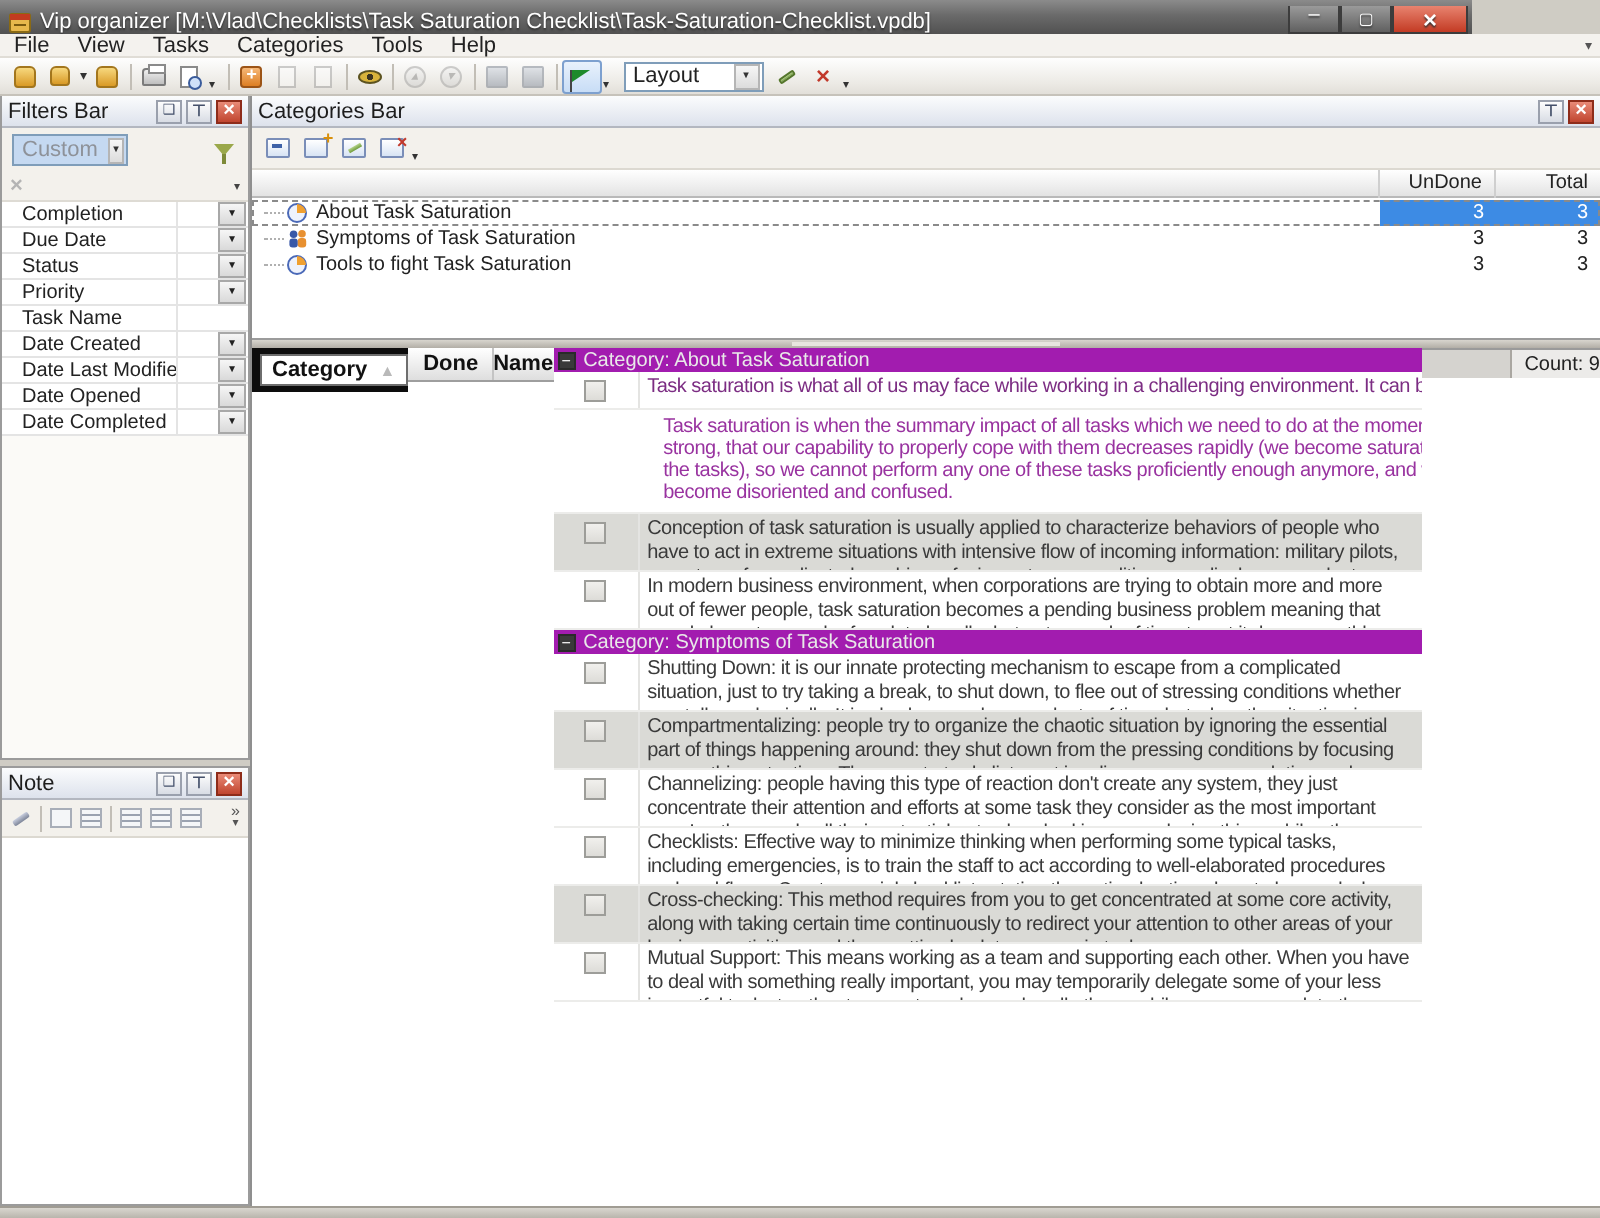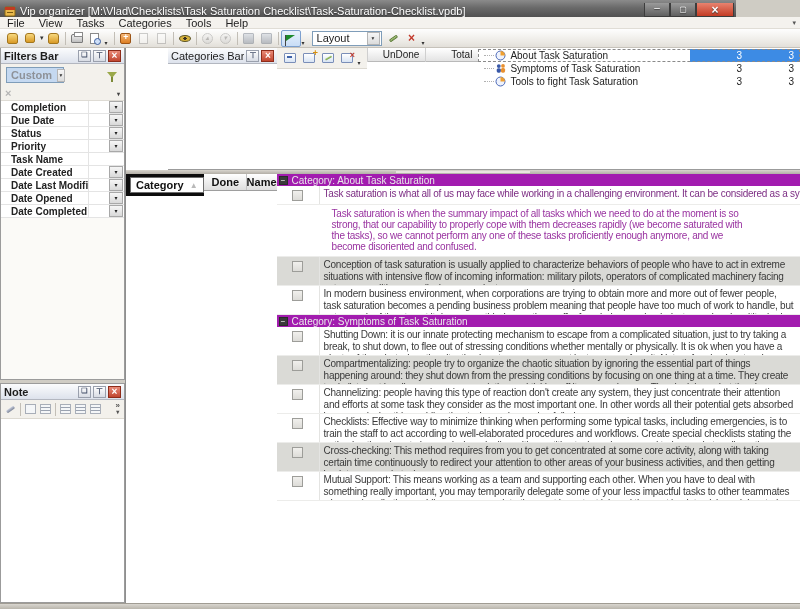--- a/index.html
+++ b/index.html
@@ -72,21 +72,21 @@
   .panel-header { height:16px; background:linear-gradient(#fbfcfd,#dde2ec); border-bottom:1px solid #b3b7c0;
     display:flex; align-items:center; padding:0 3px; }
   .panel-title { flex:1; font-size:11px; color:#1d1d1d; white-space:nowrap; overflow:hidden; }
   .ph-btn { width:13px; height:12px; border:1px solid #9aa0ad; background:linear-gradient(#fdfdfd,#d8dce4);
     margin-left:2px; display:flex; align-items:center; justify-content:center; font-size:8px; color:#44506a; flex:0 0 auto;}
   .ph-btn.restore::after{ content:"❑"; font-size:7px; margin-top:-1px;}
   .ph-btn.pin::after{ content:"⊤"; font-weight:bold; }
   .ph-btn.close { background:linear-gradient(#e98a77,#c0452f); border-color:#8e2c1a; color:#fff; }
   .ph-btn.close::after{ content:"×"; font-weight:bold; font-size:10px; }
 
-  .left-panel { position:absolute; left:0; top:48px; width:147px; height:555px;font-weight:bold; }
+  .left-panel { position:absolute; left:0; top:48px; width:147px; height:555px; }
   .filters-panel { position:absolute; left:0; top:0; width:125px; height:332px; background:#fbfaf7; border:1px solid #9b9b9b; border-top:none; }
   .filters-toolbar { height:22px; display:flex; align-items:center; padding:0 2px; background:#f3f1ec;gap:36px; }
   .combo.preset { width:58px; background:#c5d9f1; color:#8e9299; height:16px; }
   .ic-funnel { width:0; height:0; border-left:5px solid transparent; border-right:5px solid transparent;
     border-top:6px solid #9aa84a; position:relative; margin-left:4px;}
   .ic-funnel::after{ content:""; position:absolute; left:-1px; top:-1px; width:2px; height:5px; background:#7d8a38; }
   .ic-eraser { width:11px; height:6px; border:1px solid #8890a0; background:linear-gradient(#eef0f6,#b9bfce);
     transform:rotate(-22deg); border-radius:2px; margin-left:6px; }
   .filters-row2 { height:15px; display:flex; align-items:center; padding:0 4px; border-bottom:1px solid #dedbd4; background:#f3f1ec;}
   .ic-grayx { color:#b4b4b4; font-weight:bold; font-size:11px; }
@@ -111,21 +111,21 @@
   .nti i.pen { border:none; width:9px; height:3px; background:linear-gradient(#c8cede,#7d8598); transform:rotate(-35deg); border-radius:1px;}
   .note-overflow { margin-left:auto; display:flex; flex-direction:column; align-items:center; color:#555; line-height:6px; margin-right:2px;}
   .note-overflow .chev { font-size:8px; }
   .note-overflow .arr { font-size:6px; }
   .note-overflow .arr::after{content:"▾";}
   .note-body { height:180px; background:#fff; }
 
   
   .right-panel { position:absolute; left:125px; top:48px; width:675px; height:555px; border-left:1px solid #8f8f8f;
     display:flex; flex-direction:column; background:#fff; }
-  .cat-panel { height:122px; border-bottom:1px solid #9b9b9b; display:flex; flex-direction:row;margin-left:42px; }
+  .cat-panel { height:122px; border-bottom:1px solid #9b9b9b; display:flex; flex-direction:column; }
   .cat-toolbar { height:21px; background:#f3f1ec; border-bottom:1px solid #dcd9d1; display:flex; align-items:center; padding:0 3px; }
   .cti { width:19px; height:17px; display:flex; align-items:center; justify-content:center; position:relative;}
   .cti i { width:12px; height:10px; border:1px solid #7a8eb8; border-radius:1px; background:linear-gradient(#ffffff,#d8e4f4); position:relative;}
   .cti.c1 i::after{ content:""; position:absolute; left:2px; top:2px; width:5px; height:2px; background:#3f62a8;}
   .cti.c2 i::after{ content:"+"; position:absolute; right:-4px; top:-6px; color:#d8900c; font-weight:bold; font-size:9px;}
   .cti.c3 i::after{ content:""; position:absolute; left:2px; top:3px; width:7px; height:2px; background:linear-gradient(#b6d48a,#6f9c3c); transform:rotate(-30deg);}
   .cti.c4 i::after{ content:"×"; position:absolute; right:-3px; top:-4px; color:#c2392b; font-weight:bold; font-size:9px;}
 
   .cat-colheader { height:14px; background:linear-gradient(#ffffff,#e3e3e3); border-bottom:1px solid #b9b9b9;
     display:flex; align-items:center; font-size:10px; color:#222; }
@@ -543,16 +543,20 @@
       </div>
       <div class="trow">
         <span class="donecell">
             <span class="cb"></span>
           </span>
         <div class="txt">Mutual Support: This means working as a team and supporting each other. When you have to deal with something really important, you may temporarily delegate some of your less impactful tasks to other teammates who can handle them, while you can complete the most important job and then get back to pick up delegated activities.</div>
       </div>
 
     </div>
 
+    <div class="statusbar">
+      <span class="sb-box"></span>
+      <span class="sb-text">Count: 9</span>
+    </div>
   </div>
 </div>
 
 <div class="bottom-strip"></div>
 
 </body></html>

